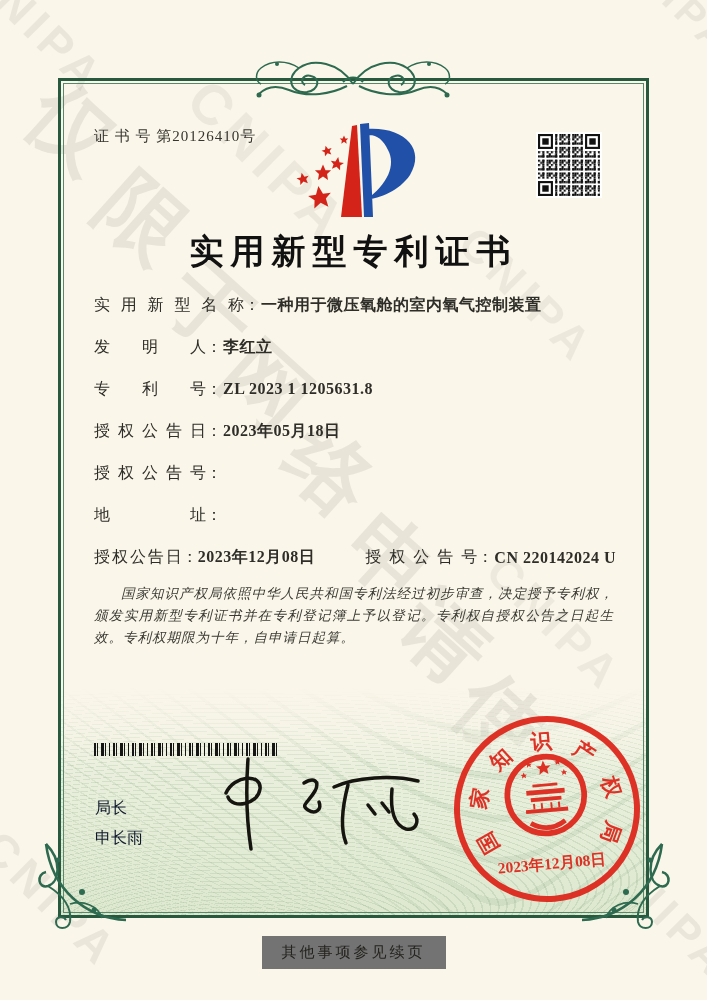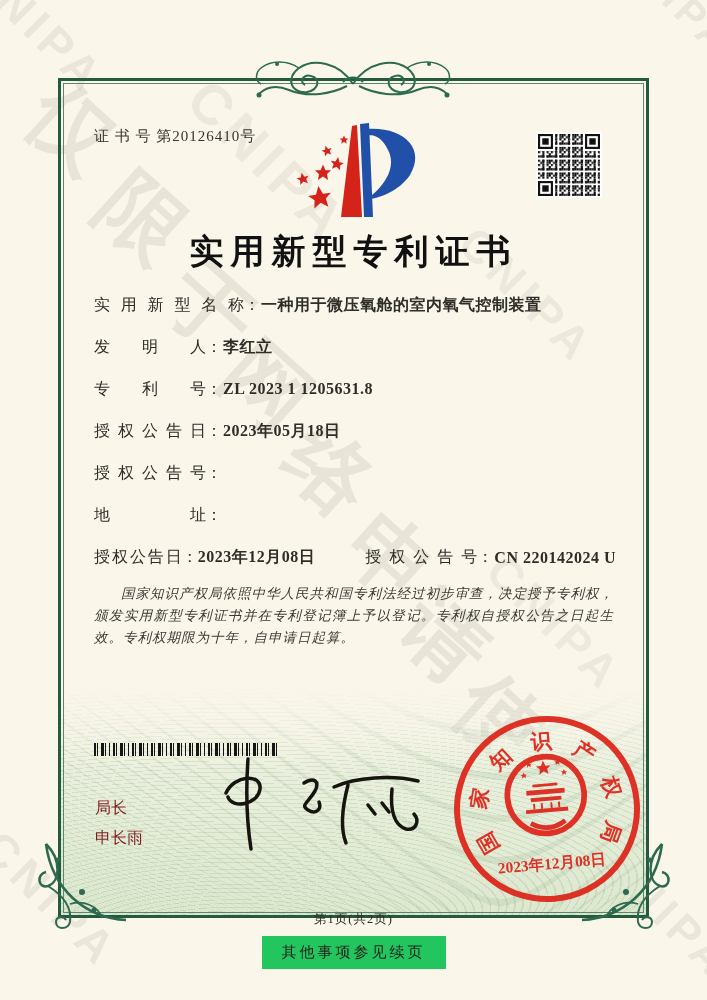--- a/index.html
+++ b/index.html
@@ -64,37 +64,37 @@
               font-size:13.5px;line-height:1.62;color:#3a3a33;font-style:italic;
               text-align:justify;letter-spacing:1px;}
   .paragraphs p{margin:0 0 12px 0;text-indent:2em;}
 
   .barcode{position:absolute;left:36px;top:656px;width:186px;height:13px;
     background:repeating-linear-gradient(90deg,
       #161616 0 2px,rgba(0,0,0,0) 2px 3px,#161616 3px 4px,rgba(0,0,0,0) 4px 7px,
       #161616 7px 10px,rgba(0,0,0,0) 10px 11px,#161616 11px 12px,rgba(0,0,0,0) 12px 15px,
       #161616 15px 16px,rgba(0,0,0,0) 16px 19px);}
 
-  .signer{position:absolute;left:37px;top:706px;font-size:16px;color:#7f1d1d;line-height:30px;}
+  .signer{position:absolute;left:37px;top:706px;font-size:16px;color:#0f172a;line-height:30px;}
   .signature{position:absolute;left:138px;top:666px;width:232px;height:102px;}
 
   
   .seal{position:absolute;left:396px;top:629px;width:186px;height:186px;z-index:6;
         transform:rotate(-5deg);opacity:.93;}
   .seal-ring{position:absolute;inset:0;border:6px solid #dd2418;border-radius:50%;}
   .seal-char{position:absolute;left:50%;top:50%;width:24px;height:24px;margin:-12px 0 0 -12px;
              color:#dd2418;font-size:21px;font-weight:bold;text-align:center;line-height:24px;}
   .seal-emblem{position:absolute;left:45px;top:31px;}
   .seal-date{position:absolute;left:0;top:138px;width:100%;text-align:center;
              color:#dd2418;font-size:15.5px;font-weight:bold;letter-spacing:0px;}
 
   .page-info{position:absolute;left:0;top:824px;width:100%;text-align:center;
              font-size:12.5px;color:#2c2b26;letter-spacing:1px;}
   .footer-note{position:absolute;left:50%;top:936px;transform:translateX(-50%);z-index:5;
-               background:#22c55e;padding:7px 20px;font-size:15px;letter-spacing:3px;color:#24231e;}
+               background:#737373;padding:7px 20px;font-size:15px;letter-spacing:3px;color:#24231e;}
 </style>
 </head>
 <body>
 
 <div class="page">
 
   <span class="wm wm-cnipa">CNIPA</span>
   <span class="wm wm-cnipa">CNIPA</span>
   <span class="wm wm-cnipa">CNIPA</span>
   <span class="wm wm-cnipa">CNIPA</span>
@@ -304,17 +304,16 @@
             <rect x="54" y="58" width="2" height="6"></rect>
               <rect x="62" y="58" width="2" height="6"></rect>
             <rect x="28" y="64" width="44" height="4"></rect>
             <path d="M32,78 Q50,90 68,78" fill="none" stroke="#dd2418" stroke-width="5"></path>
           </g>
         </svg>
       </div>
       <div class="seal-date">2023年12月08日</div>
     </div>
 
-    <div class="page-info">第1页(共2页)</div>
   </div>
 
   <div class="footer-note">其他事项参见续页</div>
 </div>
 
 </body></html>

